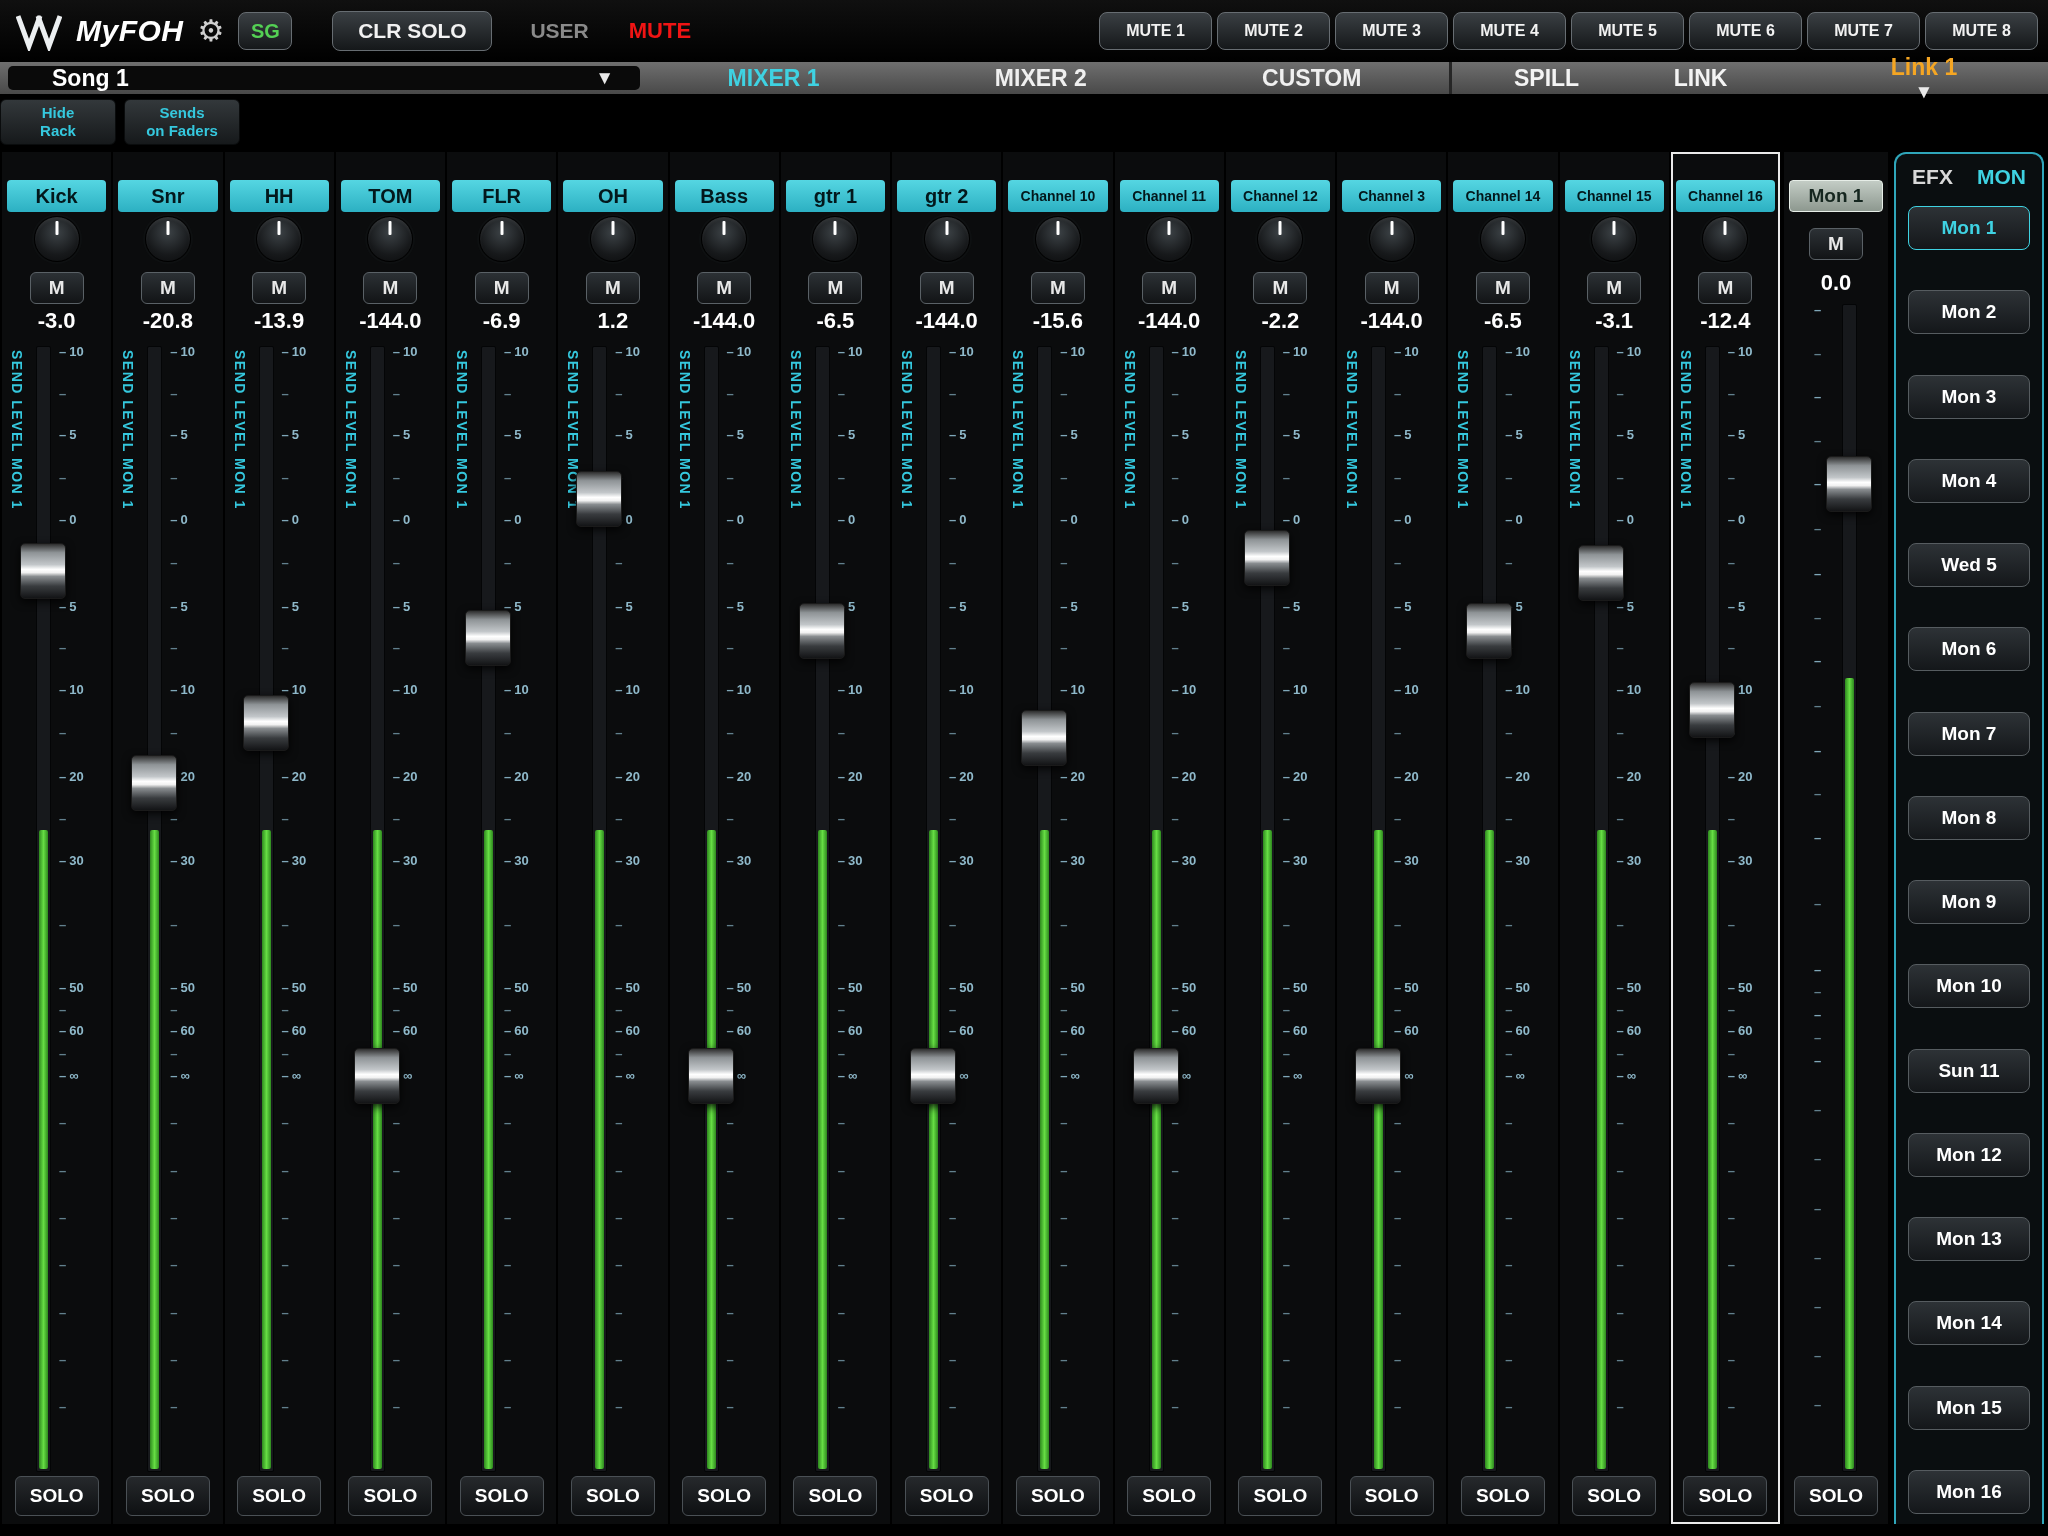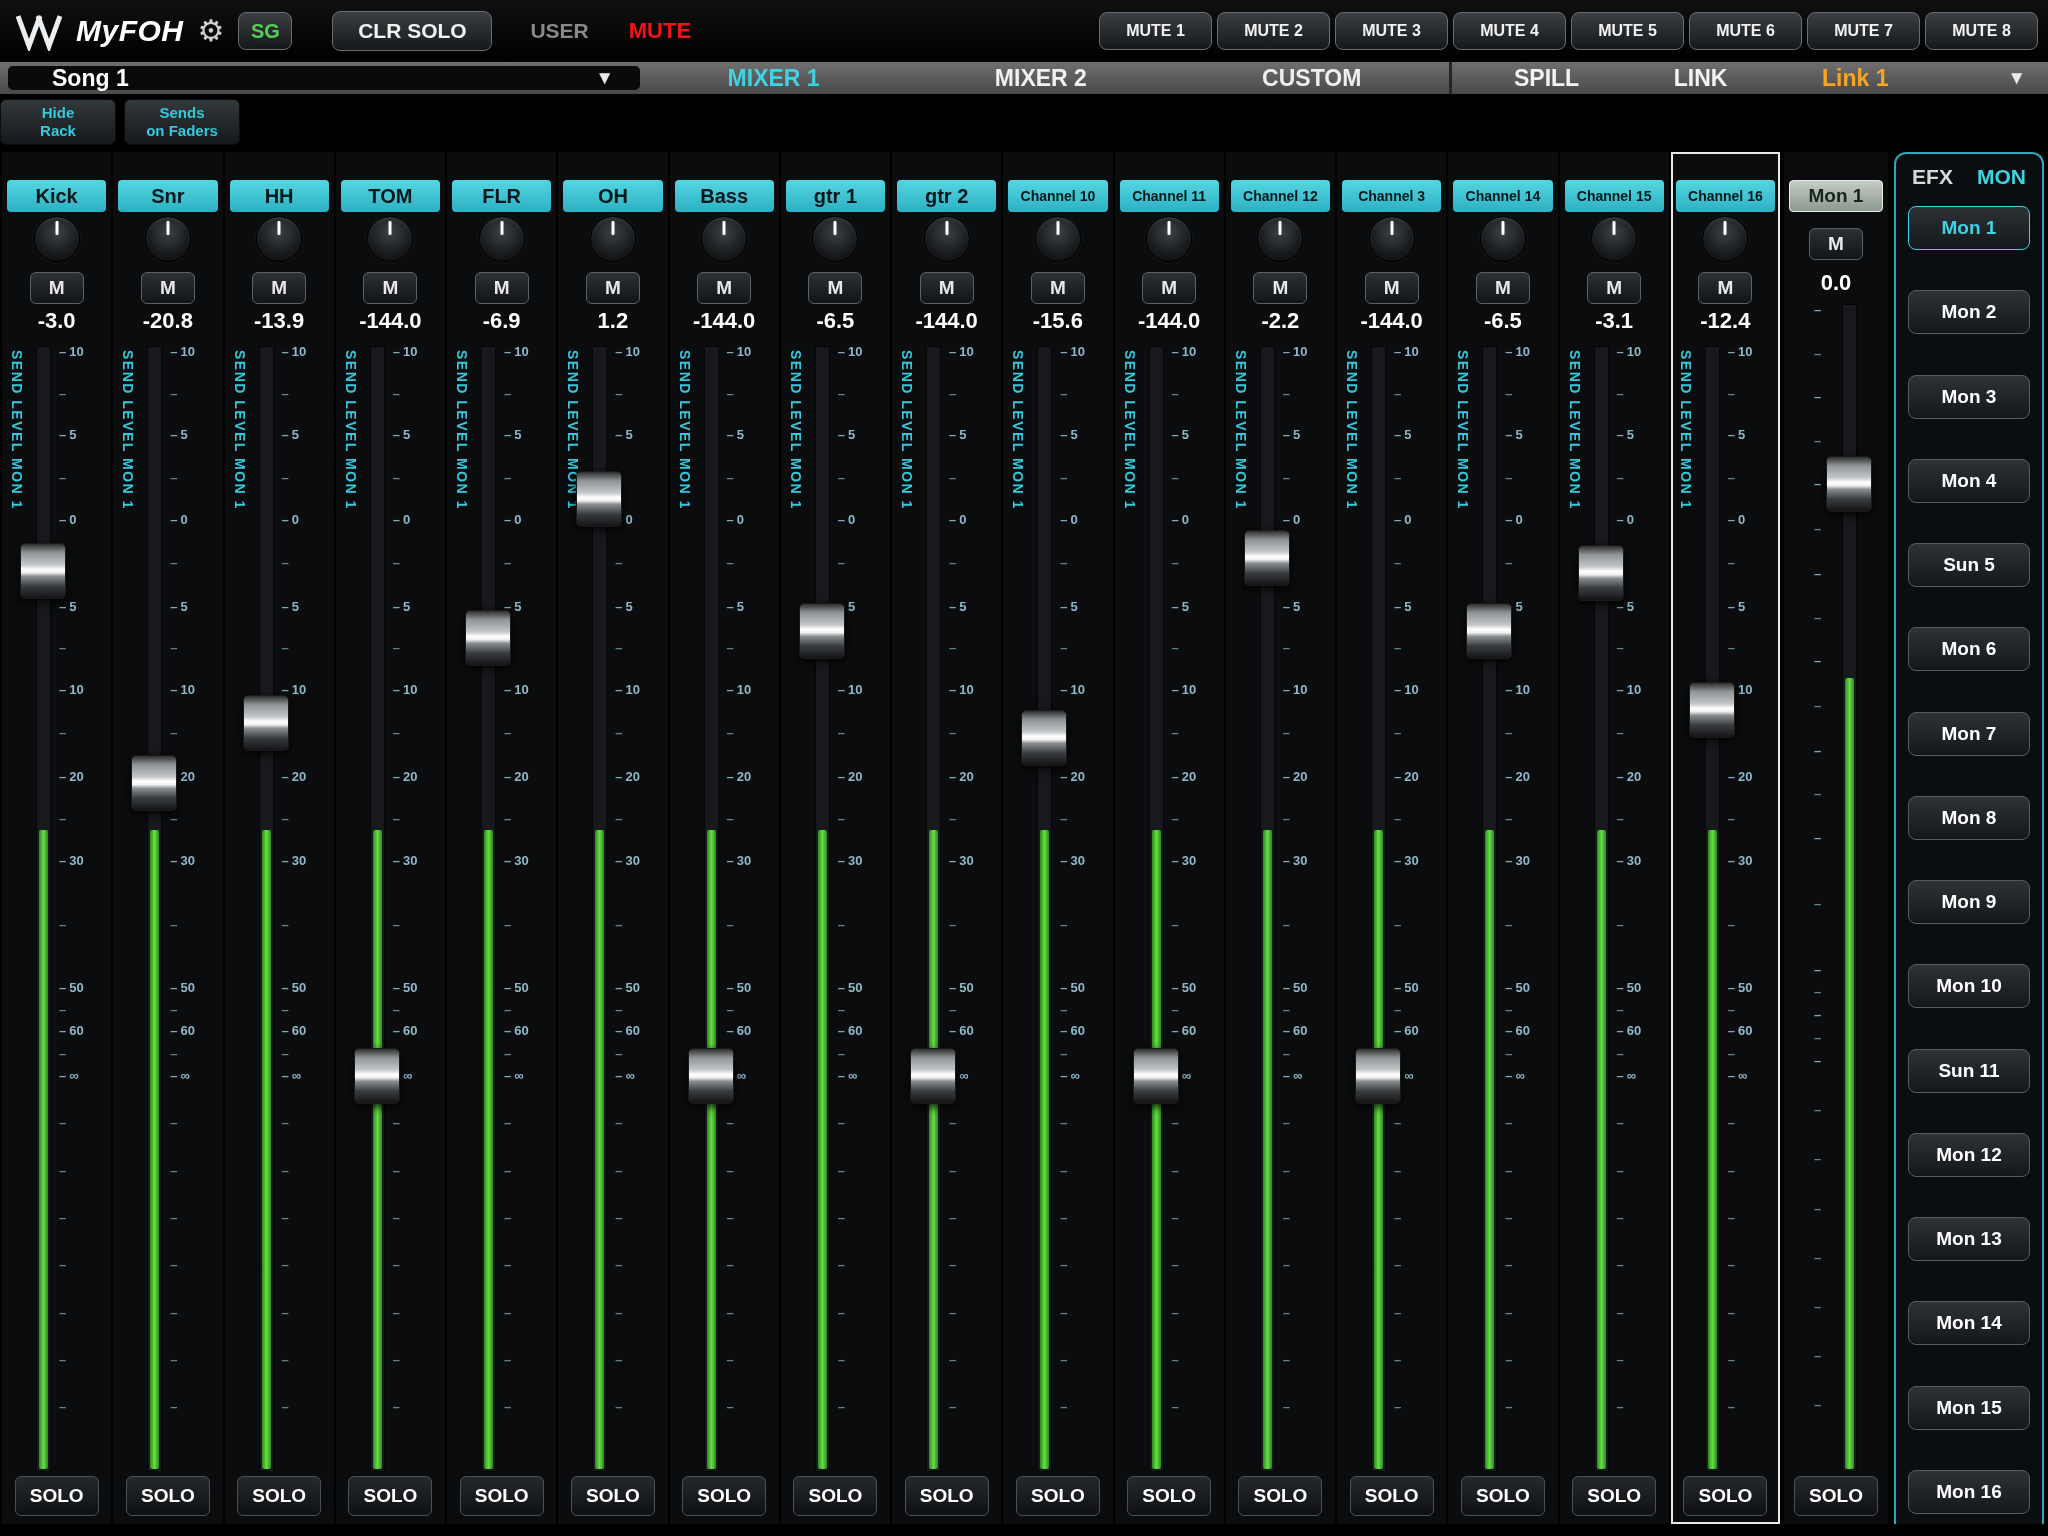--- a/index.html
+++ b/index.html
@@ -33,21 +33,21 @@
   .songsel{width:632px;margin:4px 0 4px 8px;background:#0a0a0a;border-radius:5px;display:flex;
            align-items:center;justify-content:space-between;padding:0 26px 0 44px;}
   .songsel .sname{color:#fff;font-size:23px;font-weight:bold;}
   .tri{color:#e9e9e9;font-size:19px;}
   #mixtabs{flex:1;display:flex;align-items:center;justify-content:space-around;}
   .mixtab{font-size:23px;font-weight:bold;color:#f0f0f0;}
   .mixtab.active{color:#3fd2e2;}
   .vdiv{width:3px;background:#262626;}
   .linksec{width:596px;display:flex;align-items:center;justify-content:space-between;padding:0 14px 0 62px;}
   .spill,.linkbtn{color:#f4f4f4;font-size:23px;font-weight:bold;}
-  .linksel{display:flex;align-items:center;justify-content:space-between;width:212px;padding-right:8px;}
+  .linksel{display:flex;align-items:center;justify-content:space-between;width:212px;padding-right:8px;flex-direction:column;}
   .linkname{color:#f5a623;font-size:23px;font-weight:bold;}
 
   
   #bankbar{height:56px;background:#000;display:flex;align-items:center;}
   #banks{flex:1;display:flex;align-items:center;justify-content:space-between;padding:0 40px 0 36px;}
   .bank{font-size:23px;font-weight:bold;color:#aeb6ba;padding:6px 14px;}
   .bank.active{color:#3fd2e2;background:#0d2d36;border-radius:20px;padding:6px 28px;
                box-shadow:inset 0 0 14px rgba(63,210,226,.25);}
   .rackbtns{display:flex;gap:8px;margin-right:6px;}
   .cyanbtn{width:116px;height:46px;border-radius:6px;background:linear-gradient(#33383b,#16191b);
@@ -1941,21 +1941,21 @@
   <div id="rack">
     <div id="racktabs">
         <div class="racktab">EFX</div>
         <div class="racktab active">MON</div>
       </div>
     <div id="monlist">
         <div class="monbtn active">Mon 1</div>
         <div class="monbtn">Mon 2</div>
         <div class="monbtn">Mon 3</div>
         <div class="monbtn">Mon 4</div>
-        <div class="monbtn">Sun 5</div>
+        <div class="monbtn">Wed 5</div>
         <div class="monbtn">Mon 6</div>
         <div class="monbtn">Mon 7</div>
         <div class="monbtn">Mon 8</div>
         <div class="monbtn">Mon 9</div>
         <div class="monbtn">Mon 10</div>
         <div class="monbtn">Sun 11</div>
         <div class="monbtn">Mon 12</div>
         <div class="monbtn">Mon 13</div>
         <div class="monbtn">Mon 14</div>
         <div class="monbtn">Mon 15</div>

